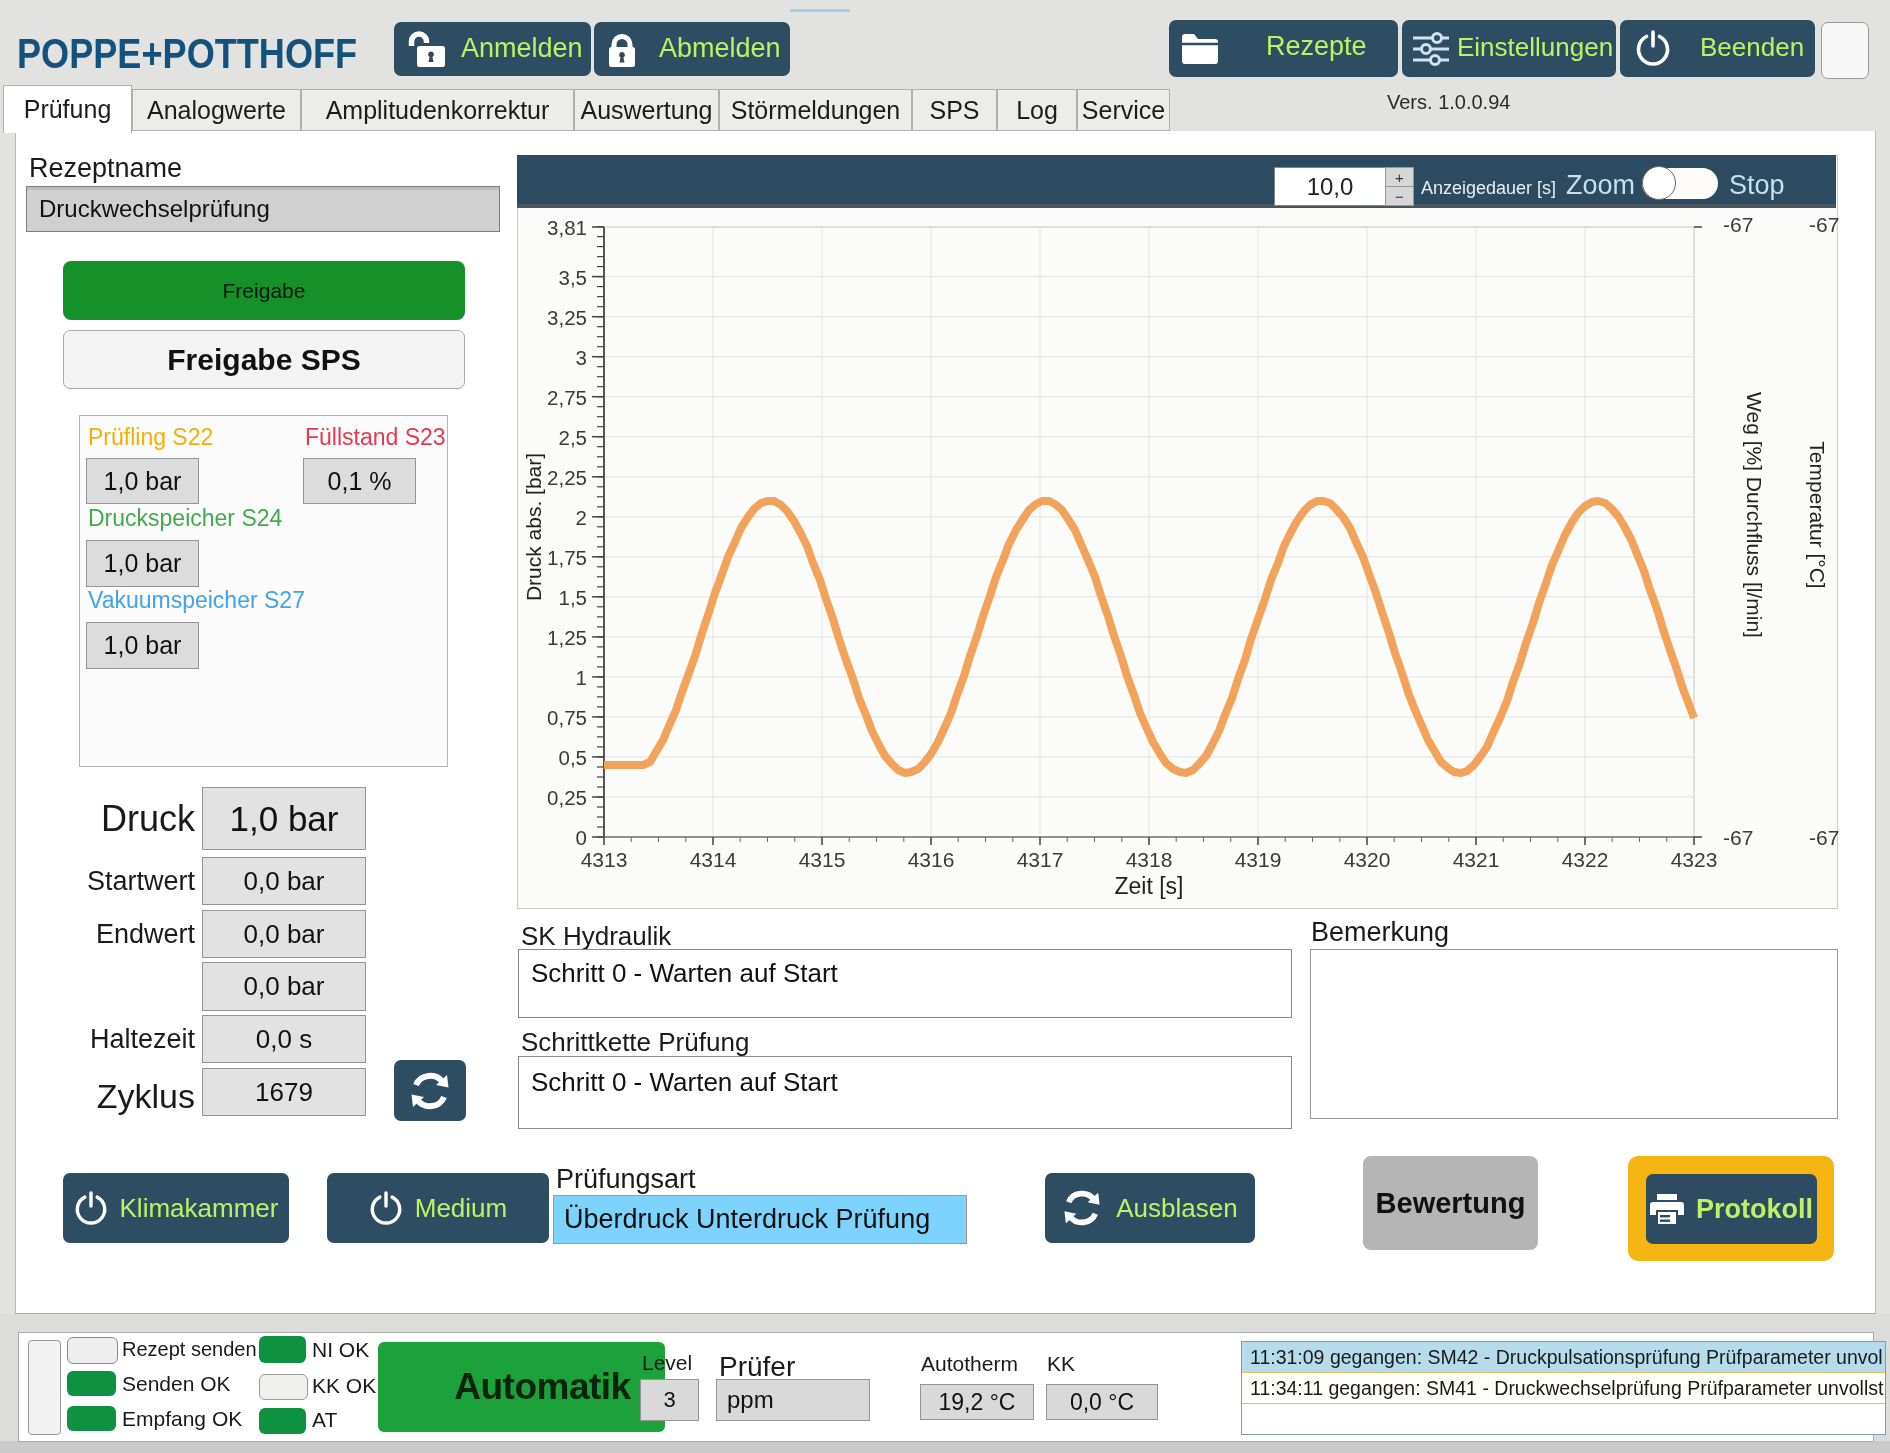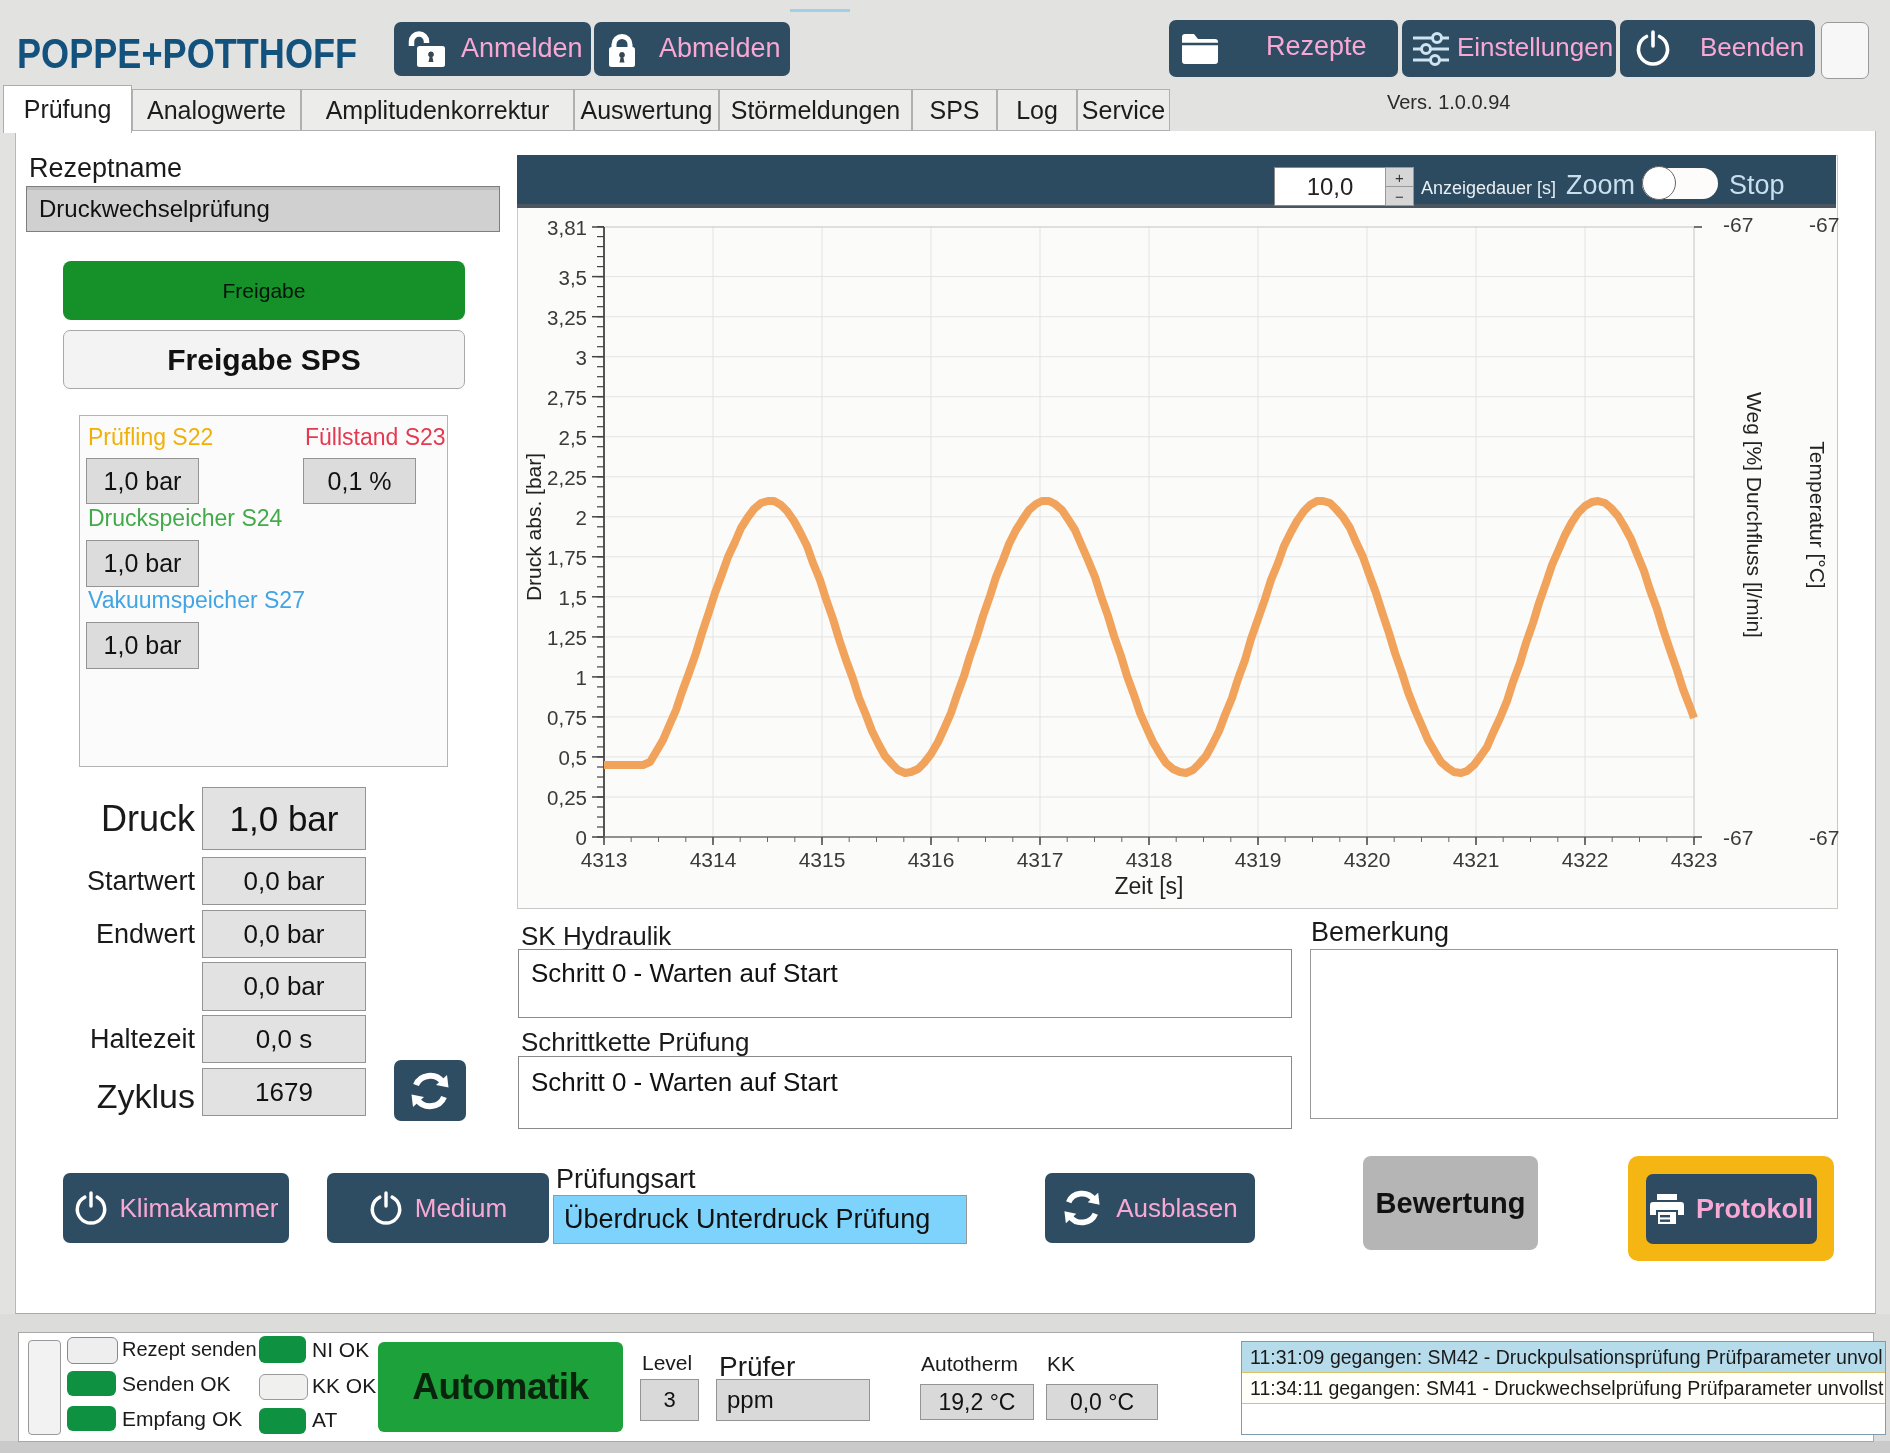--- a/index.html
+++ b/index.html
@@ -1,17 +1,17 @@
 <!DOCTYPE html>
 <html><head><meta charset="utf-8">
 <style>
   html,body{margin:0;padding:0;}
   body{width:1890px;height:1453px;background:#e2e2e1;font-family:"Liberation Sans",sans-serif;position:relative;overflow:hidden;}
   .abs{position:absolute;}
-  .darkbtn{position:absolute;background:#2e4d63;border-radius:7px;color:#f9a8d4;display:flex;align-items:center;justify-content:center;gap:14px;}
+  .darkbtn{position:absolute;background:#2e4d63;border-radius:7px;color:#bef264;display:flex;align-items:center;justify-content:center;gap:14px;}
   .field{position:absolute;background:#dcdcdc;border:1px solid #949494;display:flex;align-items:center;justify-content:center;color:#111;}
   .lbl{position:absolute;color:#1a1a1a;}
 </style></head>
 <body>
 
 <div class="abs" style="left:0;top:0;width:1890px;height:131px;background:#e2e2e1;"></div>
 <div class="abs" style="left:17px;top:29px;font-size:43px;font-weight:bold;color:#14527e;transform:scaleX(0.84);transform-origin:left;white-space:nowrap;">POPPE+POTTHOFF</div>
 <div class="abs" style="left:790px;top:9px;width:60px;height:3px;background:#9fd0e8;"></div>
 
 <div class="darkbtn" style="left:394px;top:22px;width:197px;height:54px;">
@@ -407,21 +407,21 @@
 <div class="lbl" style="left:122px;top:1372px;font-size:21px;">Senden OK</div>
 <div class="lbl" style="left:122px;top:1407px;font-size:21px;">Empfang OK</div>
 
 <div class="abs" style="left:259px;top:1336px;width:47px;height:27px;background:#0e9140;border-radius:6px;"></div>
 <div class="abs" style="left:259px;top:1374px;width:47px;height:24px;background:#f0f0ee;border:1px solid #999;border-radius:6px;"></div>
 <div class="abs" style="left:259px;top:1408px;width:47px;height:26px;background:#0e9140;border-radius:6px;"></div>
 <div class="lbl" style="left:312px;top:1338px;font-size:21px;">NI OK</div>
 <div class="lbl" style="left:312px;top:1374px;font-size:21px;">KK OK</div>
 <div class="lbl" style="left:312px;top:1408px;font-size:21px;">AT</div>
 
-<div class="abs" style="left:378px;top:1342px;width:245px;height:90px;background:#1da23b;border-radius:6px;display:flex;align-items:center;justify-content:center;">
+<div class="abs" style="left:378px;top:1342px;width:245px;height:90px;background:#1da23b;border-radius:6px;display:flex;align-items:center;justify-content:center;padding-left:42px;">
     <span style="font-size:37px;font-weight:bold;color:#0a230d;letter-spacing:-0.5px;">Automatik</span>
   </div>
 
 <div class="lbl" style="left:642px;top:1351px;font-size:21px;">Level</div>
 <div class="field" style="left:640px;top:1379px;width:57px;height:40px;font-size:22px;background:#d9d9d9;">3</div>
 <div class="lbl" style="left:719px;top:1351px;font-size:28px;">Prüfer</div>
 <div class="abs field" style="left:716px;top:1379px;width:152px;height:40px;font-size:24px;background:#d9d9d9;justify-content:flex-start;">
     <span style="margin-left:10px;">ppm</span>
   </div>
 <div class="lbl" style="left:921px;top:1352px;font-size:21px;">Autotherm</div>

